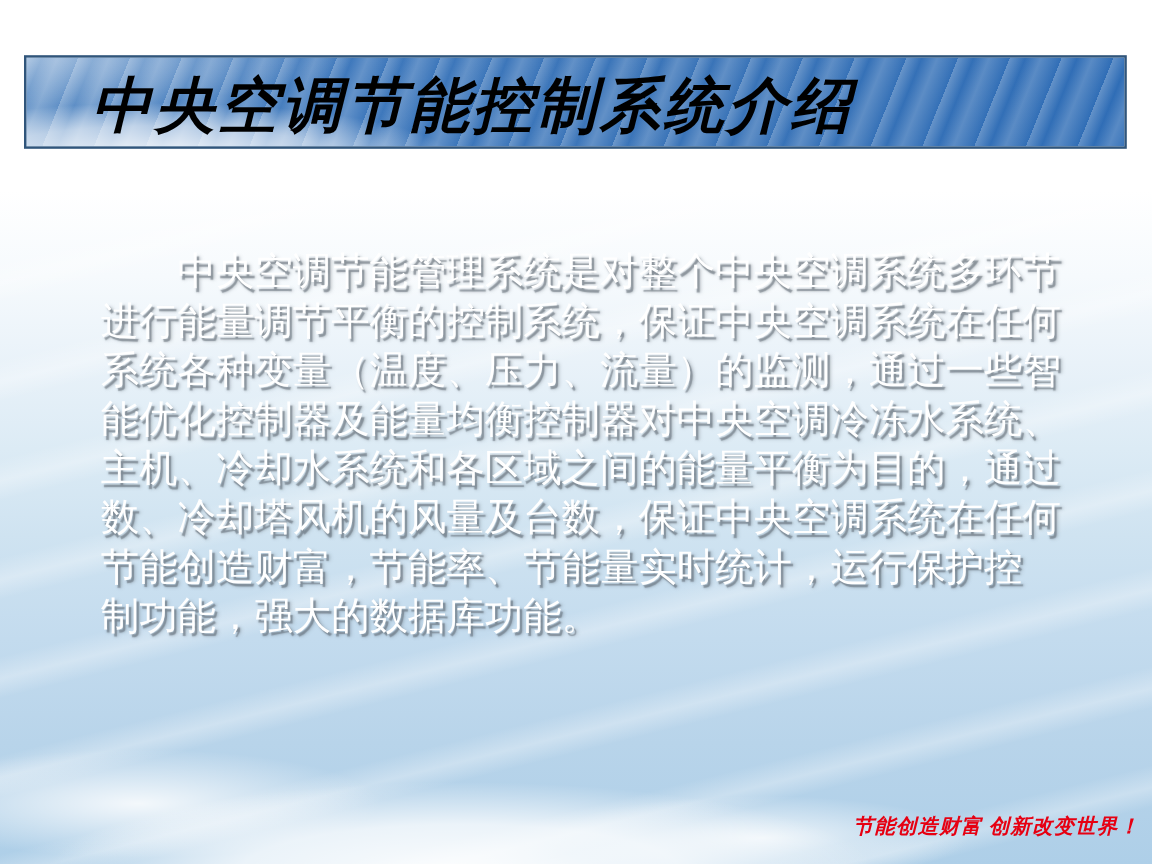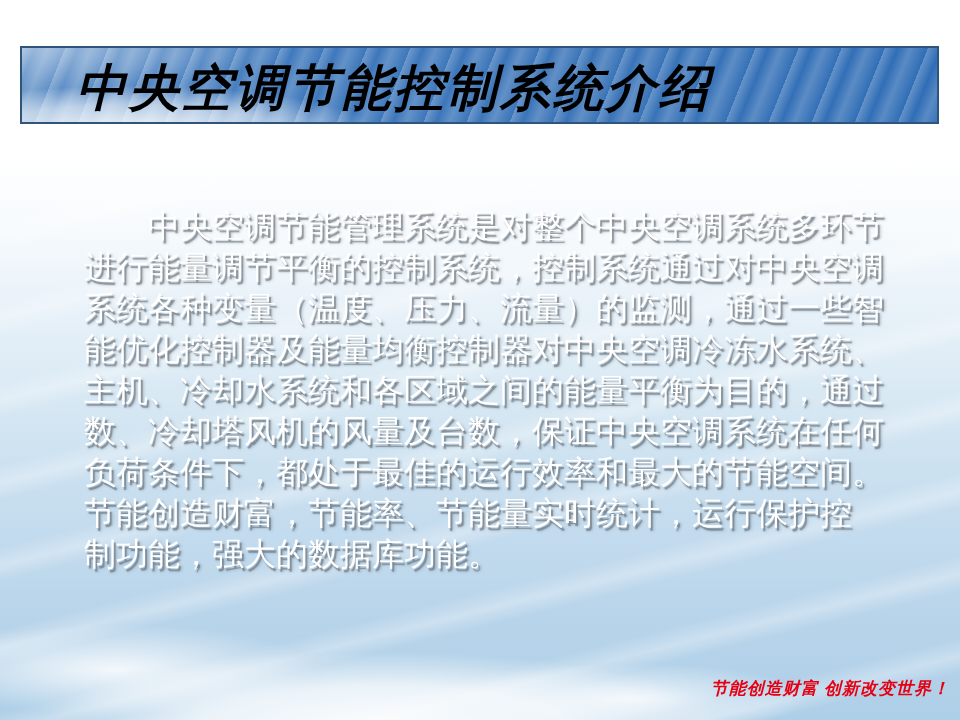--- a/index.html
+++ b/index.html
@@ -102,25 +102,24 @@
 
   <div class="sky-bg"></div>
 
   <div class="title-bar">
     <span class="title-text">中央空调节能控制系统介绍</span>
   </div>
 
   <div class="body-text">
 
   <div class="body-line">　　中央空调节能管理系统是对整个中央空调系统多环节</div>
-      <div class="body-line">进行能量调节平衡的控制系统，控制系统通过对中央空调</div>
+      <div class="body-line">进行能量调节平衡的控制系统，保证中央空调系统在任何</div>
       <div class="body-line">系统各种变量（温度、压力、流量）的监测，通过一些智</div>
       <div class="body-line">能优化控制器及能量均衡控制器对中央空调冷冻水系统、</div>
       <div class="body-line">主机、冷却水系统和各区域之间的能量平衡为目的，通过</div>
       <div class="body-line">数、冷却塔风机的风量及台数，保证中央空调系统在任何</div>
-      <div class="body-line">负荷条件下，都处于最佳的运行效率和最大的节能空间。</div>
       <div class="body-line">节能创造财富，节能率、节能量实时统计，运行保护控</div>
       <div class="body-line">制功能，强大的数据库功能。</div>
     </div>
 
   <div class="tagline">节能创造财富 创新改变世界！</div>
 
 </div>
 
 </body></html>

